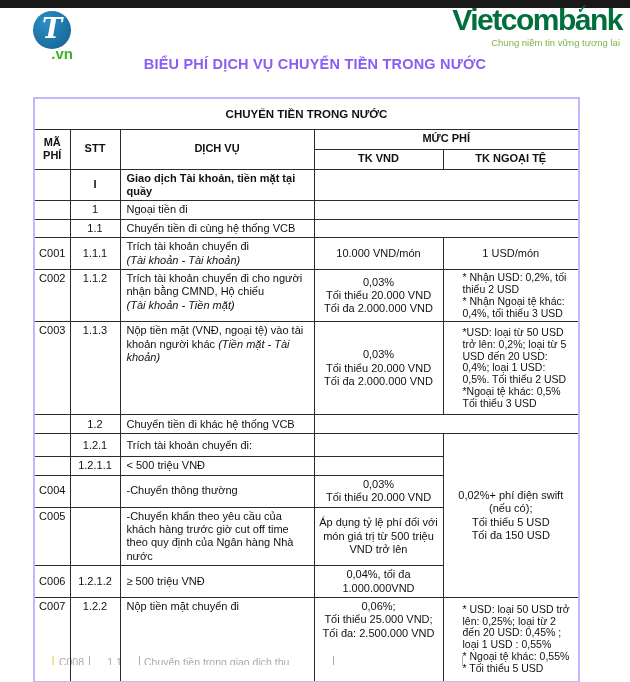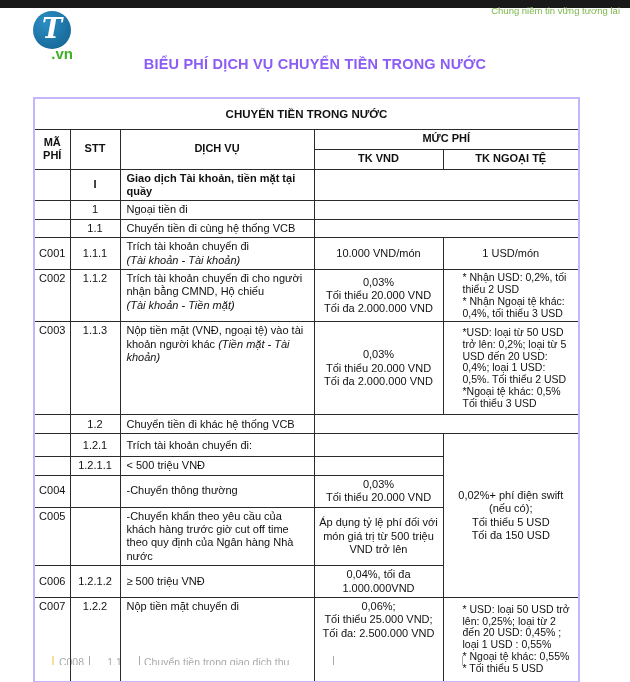--- a/index.html
+++ b/index.html
@@ -19,21 +19,21 @@
     letter-spacing:-0.5px; margin-left:-5px; line-height:38px; }
   .tmp-vn { position:absolute; right:-2px; top:34px; font-size:15px; font-weight:bold;
     color:#3cb224; font-family:"Liberation Sans", sans-serif; }
 
   
   .vcb-logo { position:absolute; right:8px; top:4px; text-align:right; }
   .vcb-word { font-size:30px; font-weight:bold; color:#006f3b; letter-spacing:-1.5px; line-height:32px; }
   .vcb-a { position:relative; display:inline-block; }
   .vcb-accent { position:absolute; left:50%; transform:translateX(-50%); top:-11px;
     font-size:12px; font-weight:bold; color:#006f3b; letter-spacing:0; }
-  .vcb-tagline { font-size:9.5px; color:#7ab648; margin-top:1px; padding-right:2px;text-align:center; }
+  .vcb-tagline { font-size:9.5px; color:#7ab648; margin-top:1px; padding-right:2px; }
 
   .doc-title { position:absolute; left:0; top:56px; width:630px; text-align:center;
     font-size:14.5px; font-weight:bold; color:#8b5cf6; letter-spacing:0.2px; }
 
   
   .tbl-wrap { position:absolute; left:33px; top:97px; width:545px; }
   table { border-collapse:collapse; table-layout:fixed; width:545px;
     font-size:11px; color:#111; }
   td { border:1.5px solid #2b2b2b; padding:2px 4px; vertical-align:middle; line-height:1.22; }
   table { border:2px solid #c4b5fd; }
@@ -67,20 +67,21 @@
   <div class="topbar"></div>
 
   <div class="tmp-logo">
     <span class="tmp-circle">
       <span class="tmp-t">T</span>
     </span>
     <span class="tmp-vn">.vn</span>
   </div>
 
   <div class="vcb-logo">
+    <div class="vcb-word"><span>Vietcomb</span><span class="vcb-a"><span class="vcb-accent">✓</span><span>a</span></span><span>nk</span></div>
     <div class="vcb-tagline">Chung niềm tin vững tương lai</div>
   </div>
 
   <div class="doc-title">BIỂU PHÍ DỊCH VỤ CHUYỂN TIỀN TRONG NƯỚC</div>
 
   <div class="tbl-wrap">
     <table>
       <colgroup>
         <col style="width:36px">
           <col style="width:50px">

